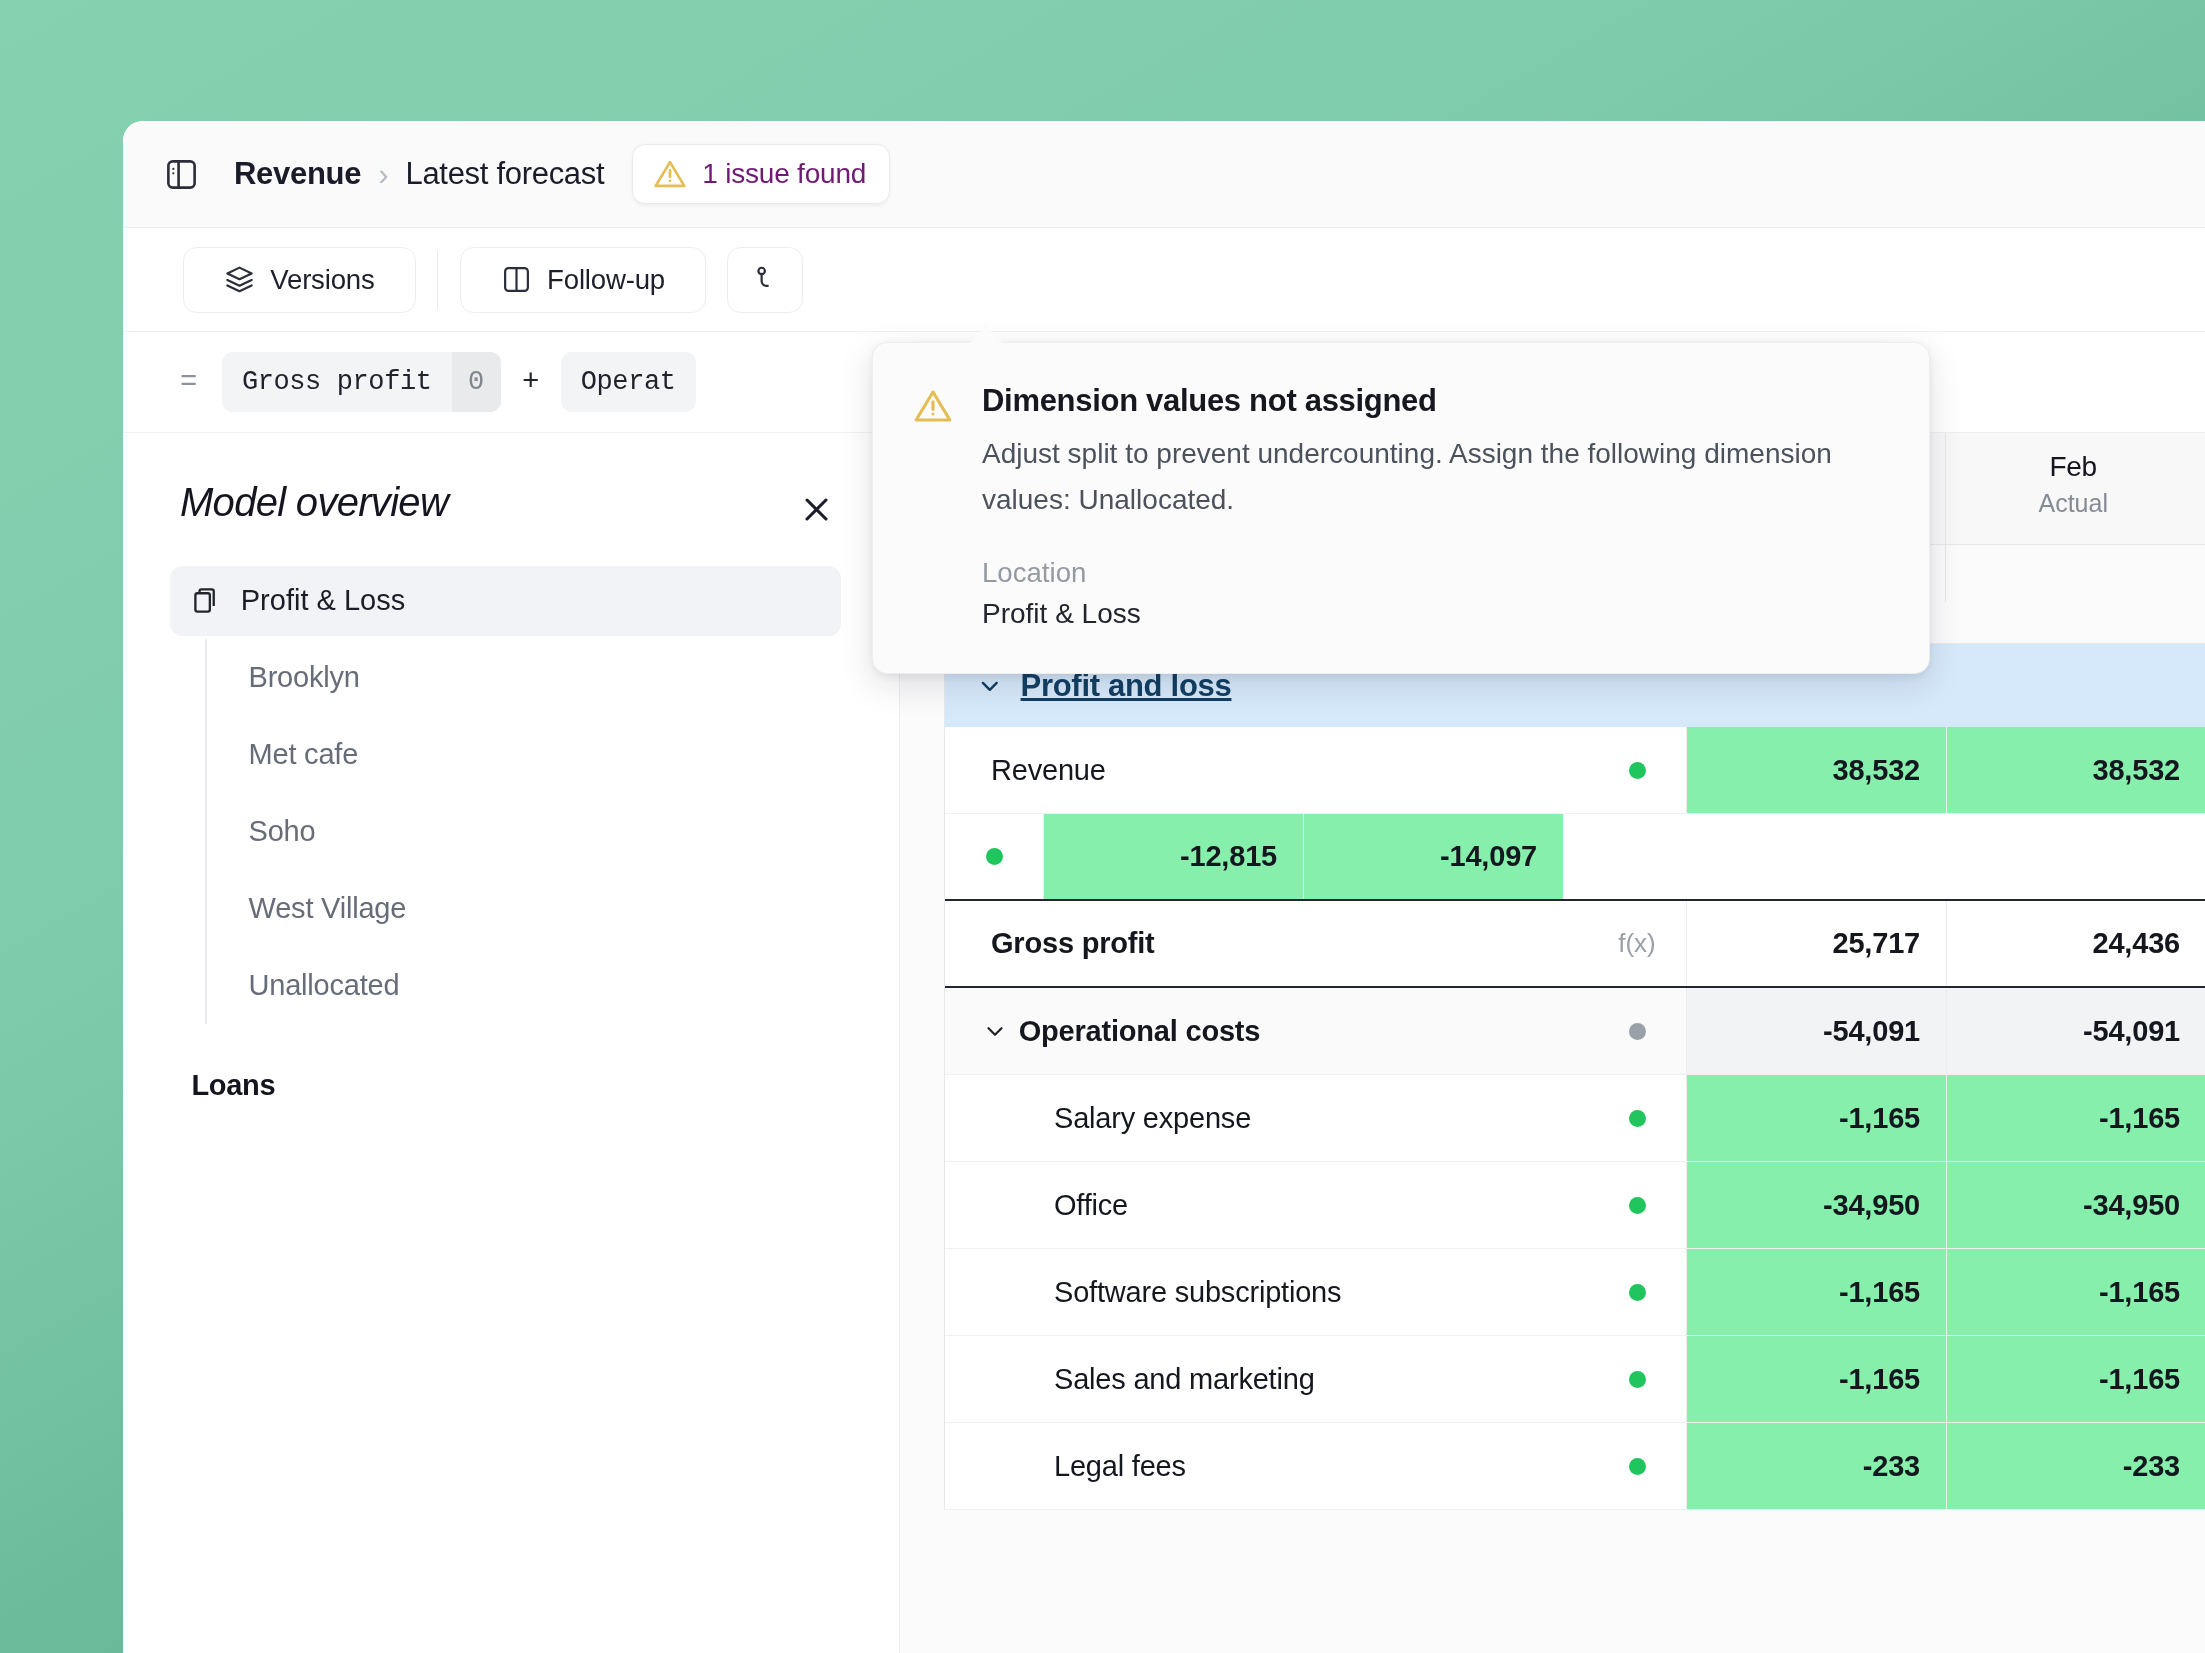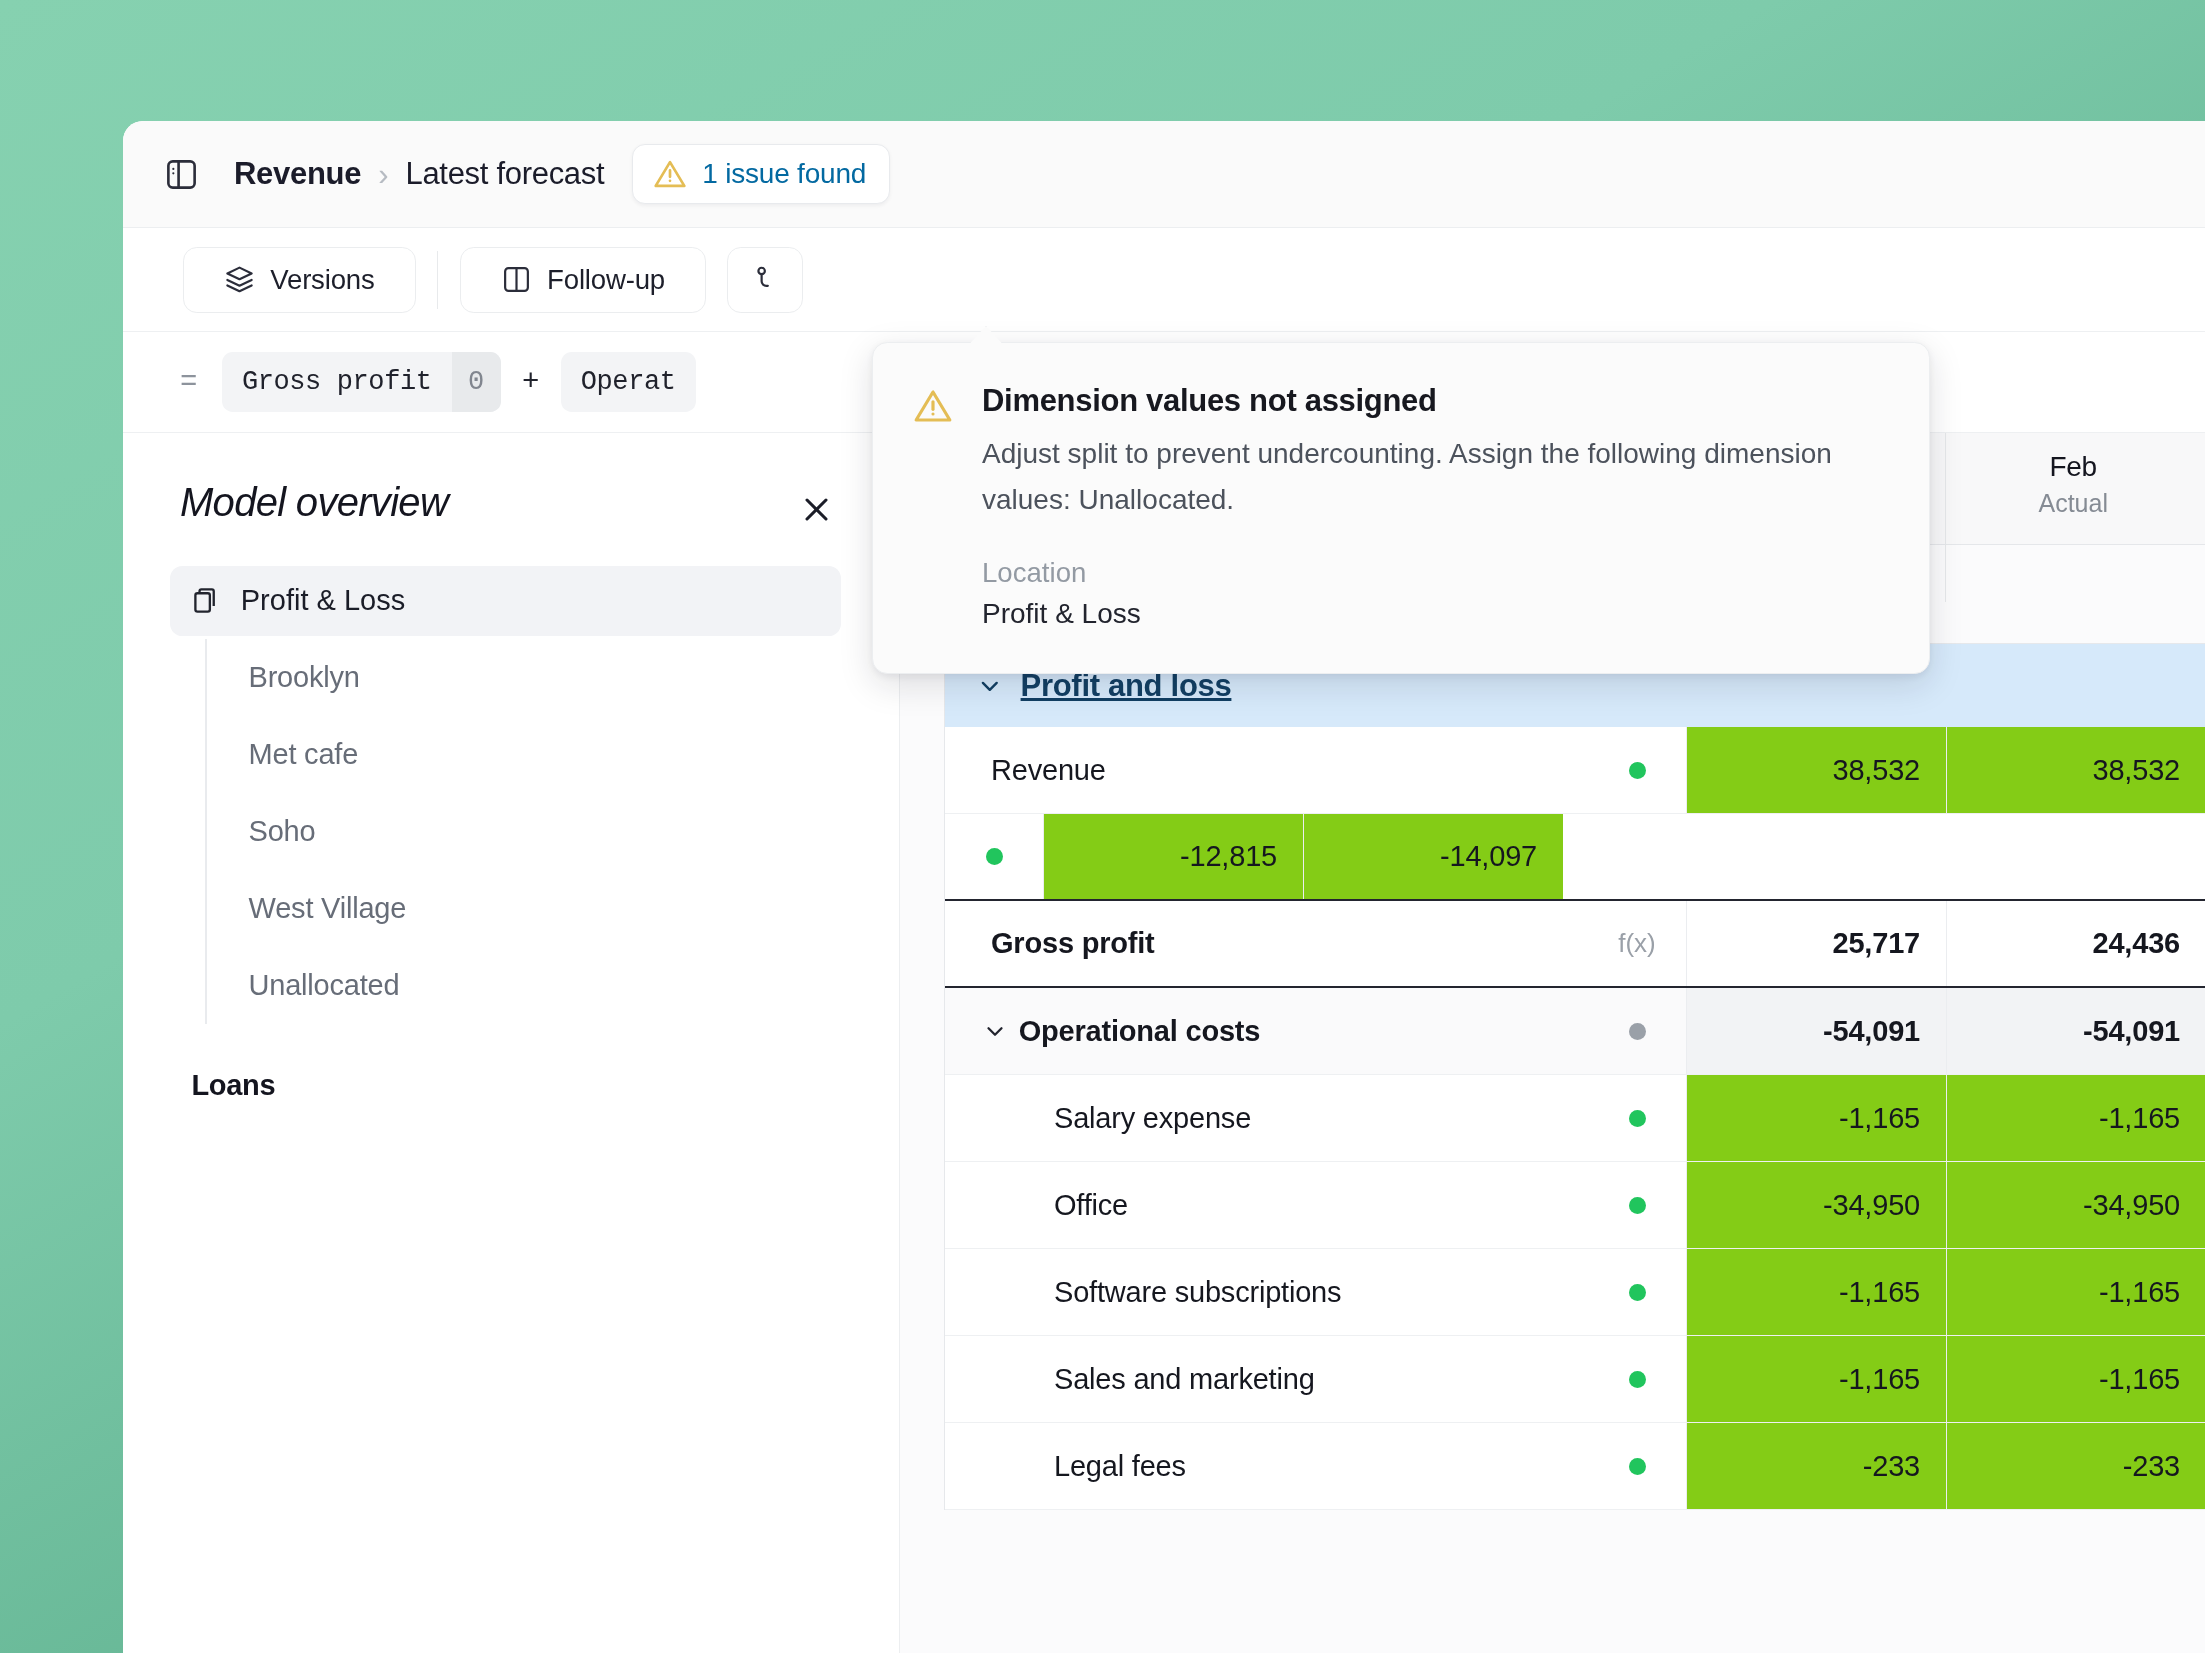--- a/index.html
+++ b/index.html
@@ -68,21 +68,21 @@
     align-items: center;
     padding: 0 23px 0 20px;
     gap: 15.3px;
     box-shadow: 0 1.5px 3.8px rgba(20,24,40,0.05);
     cursor: pointer;
     position: relative;
     z-index: 40;
   }
   #issue-chip .lbl {
     font-size: 28px;
-    color: #0369a1;
+    color: #701a75;
     letter-spacing: -0.2px;
     white-space: nowrap;
   }
 
   
   #toolbar {
     height: 104px;
     background: #ffffff;
     border-bottom: 1.5px solid #eef0f2;
     display: flex;
@@ -330,21 +330,21 @@
     display: flex;
     align-items: center;
     justify-content: flex-end;
     padding-right: 26px;
     font-size: 29px;
     color: #15171f;
     letter-spacing: -0.2px;
   }
   .trow .val-cell.bold { font-weight: 700; }
   .trow.shaded .val-cell { background: #f2f3f5; }
-  .trow.lightshade .val-cell { background: #84cc16; }
+  .trow.lightshade .val-cell { background: #86efac; font-weight: bold; }
 
   
   #issue-popover {
     position: absolute;
     left: 749px; top: 221px;
     width: 1058px;
     background: #fbfbfb;
     border: 0.8px solid #eceef0;
     border-radius: 15.3px;
     box-shadow: 0 10.7px 34px rgba(20,24,40,0.13), 0 2.3px 7.7px rgba(20,24,40,0.06);

